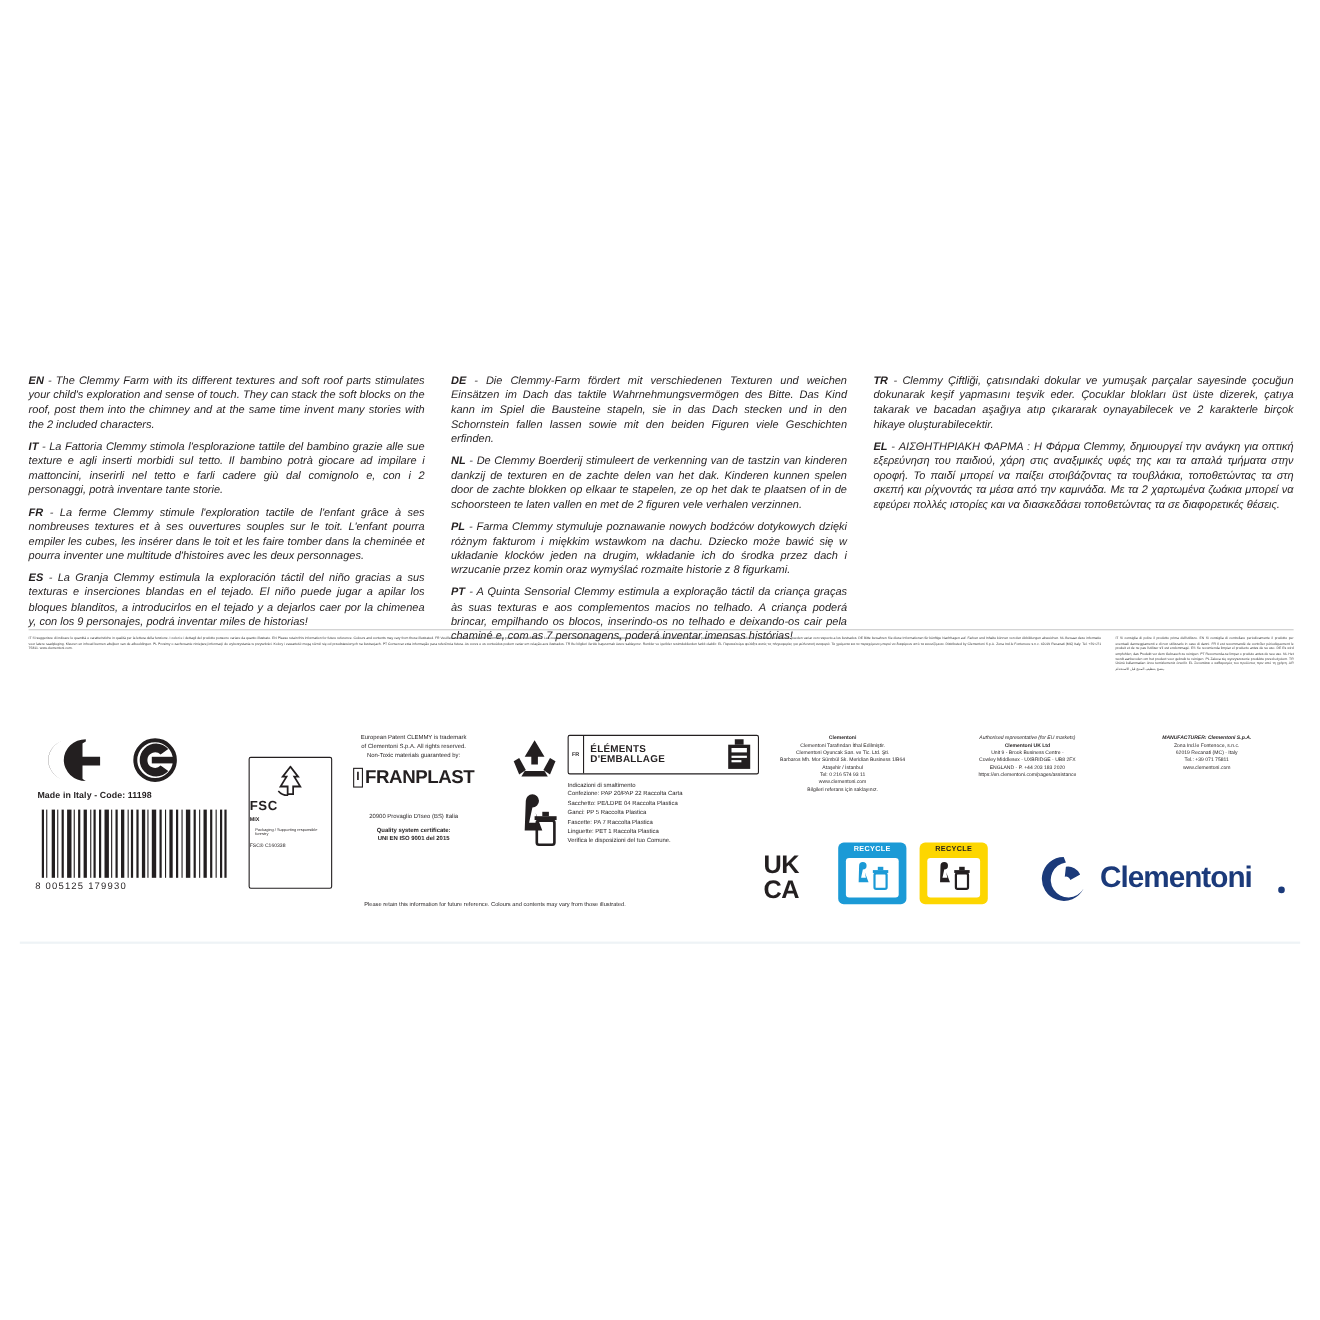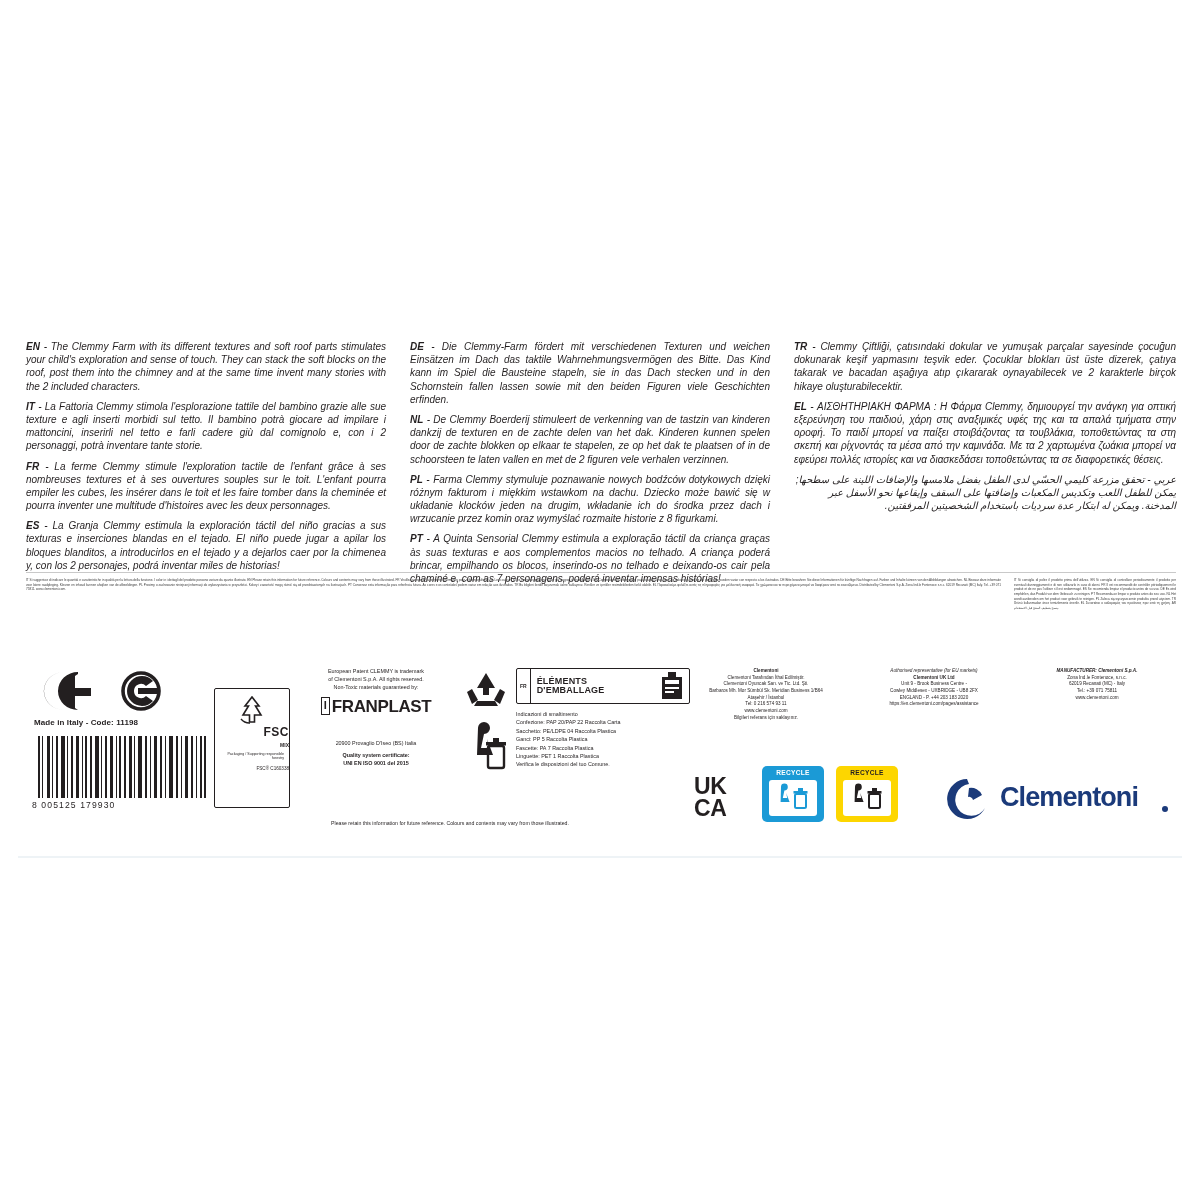--- a/index.html
+++ b/index.html
@@ -79,23 +79,23 @@
   .barcode .bars i{
     position:absolute;top:0;height:100%;background:#231f20;display:block;
   }
   .barcode .num{
     position:absolute;left:0;top:64px;width:178px;
     font-size:8.6px;letter-spacing:1.1px;color:#231f20;
     font-family:"Liberation Sans", sans-serif;
   }
   
   .fsc{
-    position:absolute;left:196px;top:22px;width:74px;height:118px;
+    position:absolute;left:208px;top:22px;width:74px;height:118px;
     border:1.3px solid #231f20;border-radius:2px;
-    text-align:right;
+    text-align:left;
   }
   .fsc .tree{margin-top:7px;}
   .fsc .fsc-word{font-size:12px;font-weight:bold;letter-spacing:.5px;margin-top:1px;}
   .fsc .mix{font-size:5px;font-weight:bold;margin-top:3px;}
   .fsc .sub{font-size:3.6px;line-height:1.25;margin-top:4px;padding:0 5px;color:#231f20;}
   .fsc .code{font-size:4.6px;margin-top:5px;}
   
   .franblock{
     position:absolute;left:282px;top:2px;width:152px;
     font-size:5.4px;line-height:1.45;color:#231f20;text-align:center;
@@ -186,34 +186,33 @@
 
 <div class="page">
   <div class="sheet">
 
     <div class="desc">
 
       <div class="col col-1">
         <p class="para"><span class="lang">EN</span> <span>- The Clemmy Farm with its different textures and soft roof parts stimulates your child's exploration and sense of touch.  They can stack the soft blocks on the roof, post them into the chimney and at the same time invent many stories with the 2 included characters.</span></p>
         <p class="para"><span class="lang">IT</span> <span>- La Fattoria Clemmy stimola l'esplorazione tattile del bambino grazie alle sue texture e agli inserti morbidi sul tetto. Il bambino potrà giocare ad impilare i mattoncini, inserirli nel tetto e farli cadere giù dal comignolo e, con i 2 personaggi, potrà inventare tante storie.</span></p>
         <p class="para"><span class="lang">FR</span> <span>- La ferme Clemmy stimule l'exploration tactile de l'enfant grâce à ses nombreuses textures et à ses ouvertures souples sur le toit. L'enfant pourra empiler les cubes, les insérer dans le toit et les faire tomber dans la cheminée et pourra inventer une multitude d'histoires avec les deux personnages.</span></p>
-        <p class="para"><span class="lang">ES</span> <span>- La Granja Clemmy estimula la exploración táctil del niño gracias a sus texturas e inserciones blandas en el tejado. El niño puede jugar a apilar los bloques blanditos, a introducirlos en el tejado y a dejarlos caer por la chimenea y, con los 2 personajes, podrá inventar miles de historias!</span></p>
+        <p class="para"><span class="lang">ES</span> <span>- La Granja Clemmy estimula la exploración táctil del niño gracias a sus texturas e inserciones blandas en el tejado. El niño puede jugar a apilar los bloques blanditos, a introducirlos en el tejado y a dejarlos caer por la chimenea y, con los 9 personajes, podrá inventar miles de historias!</span></p>
       </div>
 
       <div class="col col-2">
         <p class="para"><span class="lang">DE</span> <span>- Die Clemmy-Farm fördert mit verschiedenen Texturen und weichen Einsätzen im Dach das taktile Wahrnehmungsvermögen des Bitte. Das Kind kann im Spiel die Bausteine stapeln, sie in das Dach stecken und in den Schornstein fallen lassen sowie mit den beiden Figuren viele Geschichten erfinden.</span></p>
         <p class="para"><span class="lang">NL</span> <span>- De Clemmy Boerderij stimuleert de verkenning van de tastzin van kinderen dankzij de texturen en de zachte delen van het dak. Kinderen kunnen spelen door de zachte blokken op elkaar te stapelen, ze op het dak te plaatsen of in de schoorsteen te laten vallen en met de 2 figuren vele verhalen verzinnen.</span></p>
         <p class="para"><span class="lang">PL</span> <span>- Farma Clemmy stymuluje poznawanie nowych bodźców dotykowych dzięki różnym fakturom i miękkim wstawkom na dachu. Dziecko może bawić się w układanie klocków jeden na drugim, wkładanie ich do środka przez dach i wrzucanie przez komin oraz wymyślać rozmaite historie z 8 figurkami.</span></p>
         <p class="para"><span class="lang">PT</span> <span>- A Quinta Sensorial Clemmy estimula a exploração táctil da criança graças às suas texturas e aos complementos macios no telhado. A criança poderá brincar, empilhando os blocos, inserindo-os no telhado e deixando-os cair pela chaminé e, com as 7 personagens, poderá inventar imensas histórias!</span></p>
       </div>
 
       <div class="col col-3">
         <p class="para"><span class="lang">TR</span> <span>- Clemmy Çiftliği, çatısındaki dokular ve yumuşak parçalar sayesinde çocuğun dokunarak keşif yapmasını teşvik eder. Çocuklar blokları üst üste dizerek, çatıya takarak ve bacadan aşağıya atıp çıkararak oynayabilecek ve 2 karakterle birçok hikaye oluşturabilecektir.</span></p>
         <p class="para"><span class="lang">EL</span> <span>- ΑΙΣΘΗΤΗΡΙΑΚΗ ΦΑΡΜΑ : Η Φάρμα Clemmy, δημιουργεί την ανάγκη για οπτική εξερεύνηση του παιδιού, χάρη στις αναξιμικές υφές της και τα απαλά τμήματα στην οροφή. Το παιδί μπορεί να παίξει στοιβάζοντας τα τουβλάκια, τοποθετώντας τα στη σκεπή και ρίχνοντάς τα μέσα από την καμινάδα. Με τα 2 χαρτωμένα ζωάκια μπορεί να εφεύρει πολλές ιστορίες και να διασκεδάσει τοποθετώντας τα σε διαφορετικές θέσεις.</span></p>
-        <p class="para rtl"><span>عربي - تحقق مزرعة كليمي الحسّي لدى الطفل بفضل ملامسها والإضافات اللينة على سطحها; يمكن للطفل اللعب وتكديس المكعبات وإضافتها على السقف وإيقاعها نحو الأسفل عبر المدخنة. ويمكن له ابتكار عدة سرديات باستخدام الشخصيتين المرفقتين.</span></p>
       </div>
     </div>
 
     <div class="hr-line"></div>
 
     <div class="fineprint">
       <div class="fp-col fp-a">IT Si suggerisce di indicare le quantità e caratteristiche in qualità per la lettura della funzione. I colori e i dettagli del prodotto possono variare da quanto illustrato. EN Please retain this information for future reference. Colours and contents may vary from those illustrated. FR Veuillez conserver la présente information pour référence ultérieure. Les couleurs et les contenus peuvent varier par rapport à ceux illustrés. ES Conservar esta información para futuras consultas. Los colores y detalles del contenido pueden variar con respecto a los ilustrados. DE Bitte bewahren Sie diese Informationen für künftige Nachfragen auf. Farben und Inhalte können von den Abbildungen abweichen. NL Bewaar deze informatie voor latere raadpleging. Kleuren en inhoud kunnen afwijken van de afbeeldingen. PL Prosimy o zachowanie niniejszej informacji do wykorzystania w przyszłości. Kolory i zawartość mogą różnić się od przedstawionych na ilustracjach. PT Conservar esta informação para referência futura. As cores e os conteúdos podem variar em relação aos ilustrados. TR Bu bilgileri ileride başvurmak üzere saklayınız. Renkler ve içerikler resimdekilerden farklı olabilir. EL Παρακαλούμε φυλάξτε αυτές τις πληροφορίες για μελλοντική αναφορά. Τα χρώματα και τα περιεχόμενα μπορεί να διαφέρουν από τα εικονιζόμενα. Distributed by Clementoni S.p.A. Zona Ind.le Fontenoce s.n.c. 62019 Recanati (MC) Italy. Tel. +39 071 75811. www.clementoni.com.</div>
       <div class="fp-col fp-b">IT Si consiglia di polire il prodotto prima dell'utilizzo. EN Si consiglia di controllare periodicamente il prodotto per eventuali danneggiamenti e di non utilizzarlo in caso di danni. FR Il est recommandé de contrôler périodiquement le produit et de ne pas l'utiliser s'il est endommagé. ES Se recomienda limpiar el producto antes de su uso. DE Es wird empfohlen, das Produkt vor dem Gebrauch zu reinigen. PT Recomenda-se limpar o produto antes do seu uso. NL Het wordt aanbevolen om het product voor gebruik te reinigen. PL Zaleca się wyczyszczenie produktu przed użyciem. TR Ürünü kullanmadan önce temizlemeniz önerilir. EL Συνιστάται ο καθαρισμός του προϊόντος πριν από τη χρήση. AR ينصح بتنظيف المنتج قبل الاستخدام.</div>
     </div>
 

